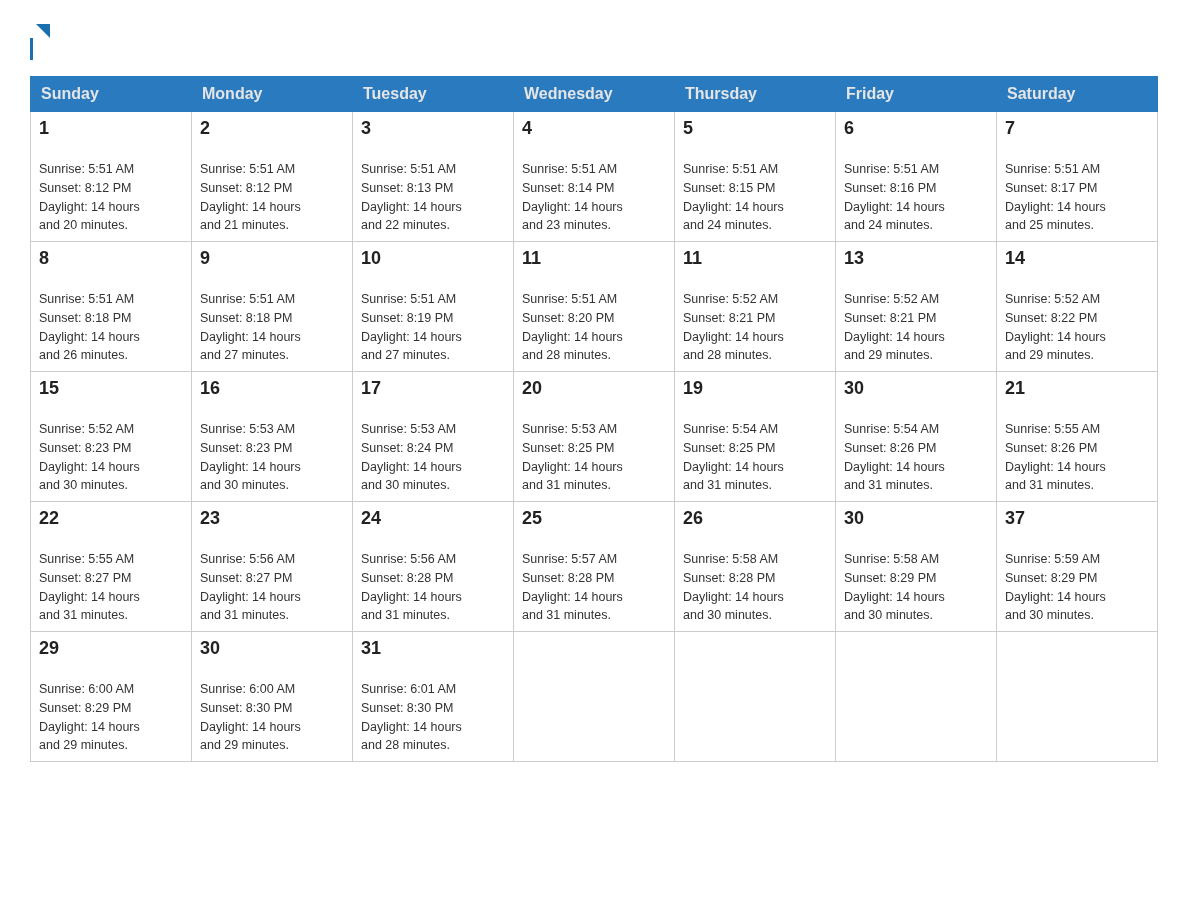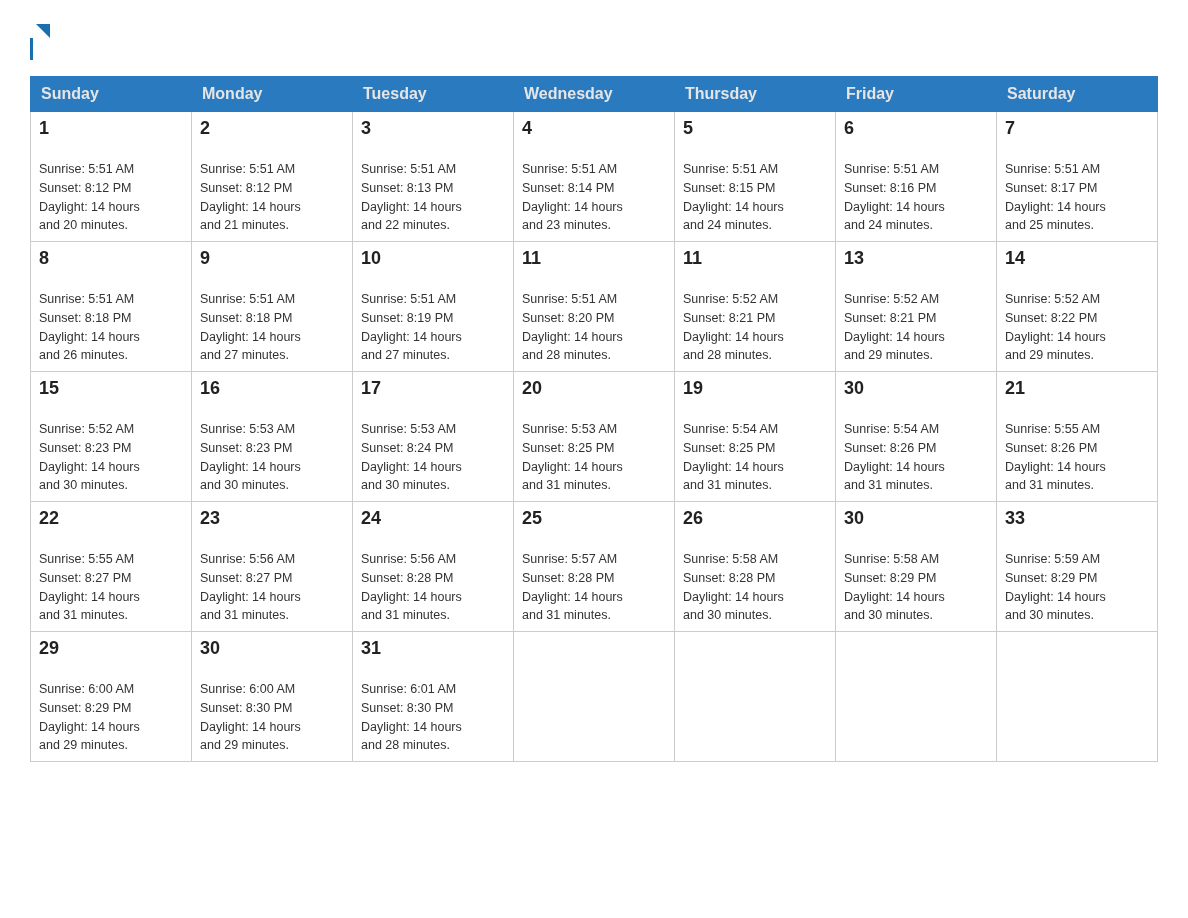--- a/index.html
+++ b/index.html
@@ -234,21 +234,21 @@
         </td>
         <td>
           <span class="day-number">26</span>
           <div class="day-info">Sunrise: 5:58 AM<br>Sunset: 8:28 PM<br>Daylight: 14 hours<br>and 30 minutes.</div>
         </td>
         <td>
           <span class="day-number">30</span>
           <div class="day-info">Sunrise: 5:58 AM<br>Sunset: 8:29 PM<br>Daylight: 14 hours<br>and 30 minutes.</div>
         </td>
         <td>
-          <span class="day-number">33</span>
+          <span class="day-number">37</span>
           <div class="day-info">Sunrise: 5:59 AM<br>Sunset: 8:29 PM<br>Daylight: 14 hours<br>and 30 minutes.</div>
         </td>
       </tr>
       <tr>
         <td>
           <span class="day-number">29</span>
           <div class="day-info">Sunrise: 6:00 AM<br>Sunset: 8:29 PM<br>Daylight: 14 hours<br>and 29 minutes.</div>
         </td>
         <td>
           <span class="day-number">30</span>

